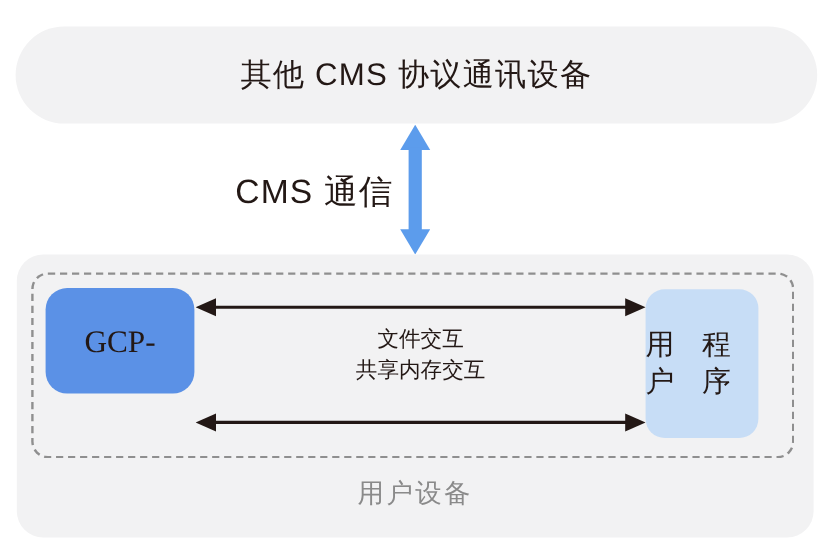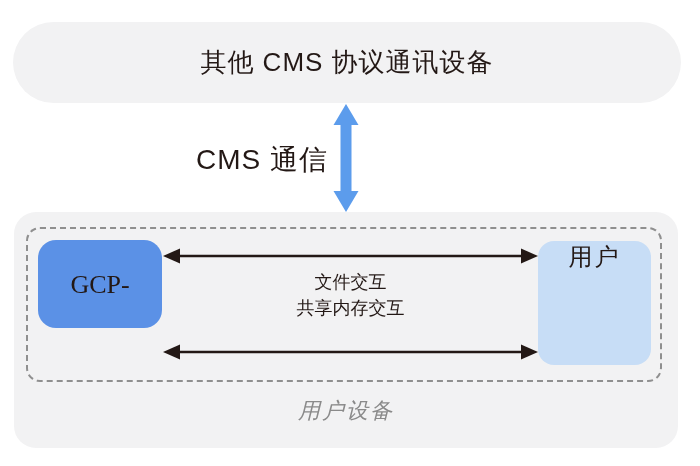--- a/index.html
+++ b/index.html
@@ -45,38 +45,38 @@
     position:absolute;left:12px;top:15px;width:636px;height:155px;
     border:2px dashed var(--dash-border);border-radius:14px;
   }
   .gcp-box{
     position:absolute;left:24px;top:28px;width:124px;height:88px;
     background:var(--blue);border-radius:18px;
     display:flex;flex-direction:column;align-items:center;justify-content:center;
     font-size:26px;line-height:31px;color:var(--dark-text);font-family:Liberation Serif, serif;
   }
   .user-box{
-    position:absolute;left:524px;top:29px;width:113px;height:124px;
+    position:absolute;left:524px;top:29px;width:94px;height:124px;
     background:var(--light-blue);border-radius:16px;
-    display:flex;flex-direction:column;align-items:center;justify-content:space-between;
+    display:flex;flex-direction:row;align-items:center;justify-content:space-between;
     font-size:24px;line-height:31px;letter-spacing:2px;color:var(--dark-text);
   }
   .h-arrow{
     position:absolute;left:149px;width:375px;height:24px;
     color:var(--dark-text);display:block;
   }
   .h-arrow.top{top:32px;}
   .h-arrow.bottom{top:128px;}
   .interactions{
     position:absolute;left:149px;top:57px;width:375px;text-align:center;
     font-size:18px;line-height:26px;color:var(--dark-text);
   }
   .container-label{
     position:absolute;left:0;top:184px;width:100%;text-align:center;
-    font-size:22px;letter-spacing:2px;color:var(--gray-text);line-height:30px;font-style:italic;
+    font-size:22px;letter-spacing:2px;color:var(--gray-text);line-height:30px;
   }
 </style>
 </head>
 <body>
 
 <div class="stage">
 
   <div class="top-pill">
     <span class="top-pill-label">其他 CMS 协议通讯设备</span>
   </div>
@@ -91,20 +91,21 @@
   <div class="device-container">
 
     <div class="dashed-box"></div>
 
     <div class="gcp-box">
       <span>GCP-</span>
     </div>
 
     <div class="user-box">
       <span>用户</span>
+      <span>程序</span>
     </div>
 
     <svg class="h-arrow top" viewBox="0 0 375 24" aria-hidden="true">
       <line x1="14" y1="12" x2="361" y2="12" stroke="currentColor" stroke-width="2.6"></line>
       <polygon points="0,12 17,4.5 17,19.5" fill="currentColor"></polygon>
       <polygon points="375,12 358,4.5 358,19.5" fill="currentColor"></polygon>
     </svg>
 
     <svg class="h-arrow bottom" viewBox="0 0 375 24" aria-hidden="true">
       <line x1="14" y1="12" x2="361" y2="12" stroke="currentColor" stroke-width="2.6"></line>

